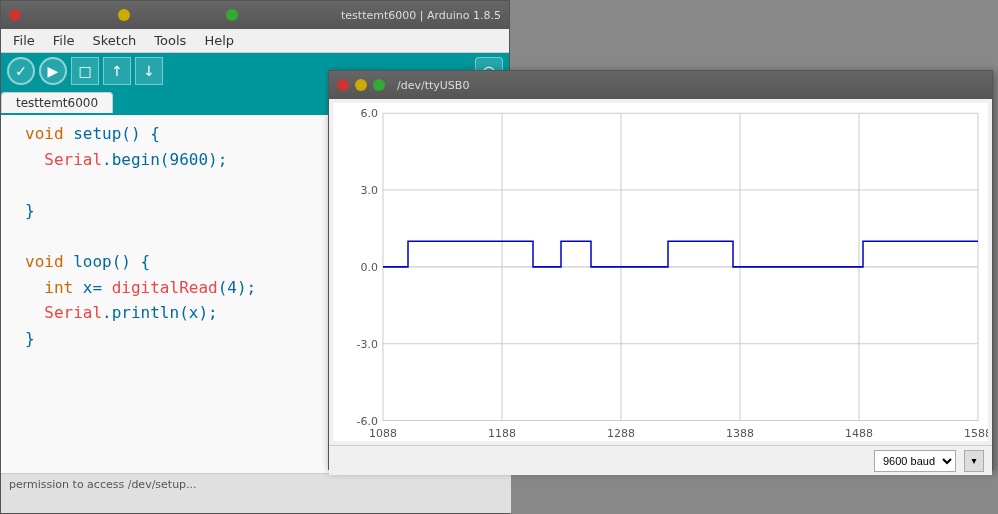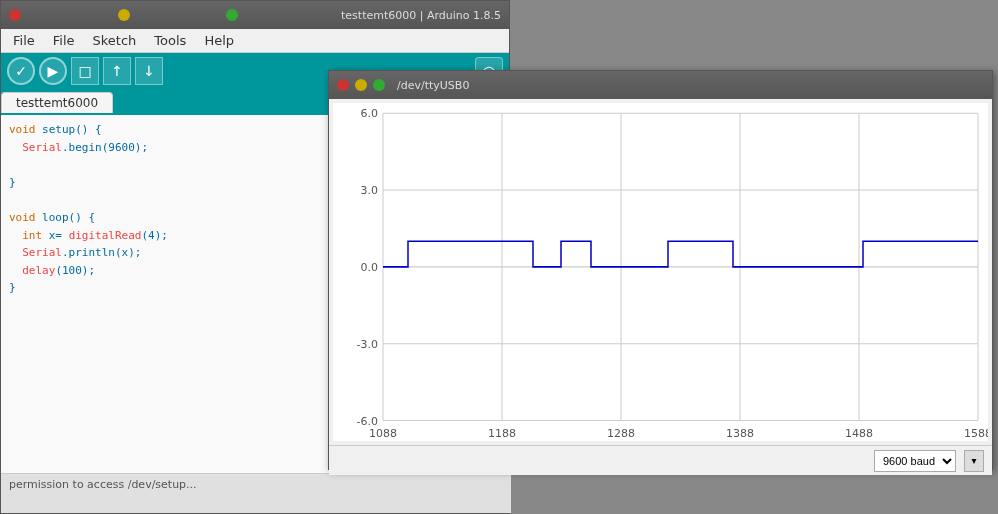--- a/index.html
+++ b/index.html
@@ -121,23 +121,23 @@
       padding: 3px 14px;
       border-radius: 4px 4px 0 0;
       font-size: 12px;
       color: #333;
       border: 1px solid #ccc;
       border-bottom: none;
     }
 
     .code-area {
       background: #f9f9f9;
-      padding: 6px 8px;
+      padding: 6px 24px;
       font-family: 'DejaVu Sans Mono', 'Courier New', monospace;
-      font-size: 11px;
+      font-size: 16px;
       line-height: 1.6;
       flex: 1;
       overflow: hidden;
       height: calc(514px - 28px - 24px - 36px - 26px - 40px);
     }
 
     .code-line { display: flex; }
     .kw-orange { color: #cc6600; }
     .code-normal { color: #0369a1; }
     .kw-teal { color: #ef4444; }
@@ -288,25 +288,20 @@
       <span class="code-normal">&nbsp;x=&nbsp;</span>
       <span class="kw-teal">digitalRead</span>
       <span class="code-normal">(4);</span>
     </div>
     <div class="code-line">
       <span class="code-normal">&nbsp;&nbsp;</span>
       <span class="kw-teal">Serial</span>
       <span class="code-normal">.println(x);</span>
     </div>
     <div class="code-line">
-      <span class="code-normal">&nbsp;&nbsp;</span>
-      <span class="kw-teal">delay</span>
-      <span class="code-normal">(100);</span>
-    </div>
-    <div class="code-line">
       <span class="code-normal">}</span>
     </div>
   </div>
 
   <div class="bottom-area">
     <span>permission to access /dev/setup...</span>
   </div>
 </div>
 
 <div class="plotter-window">

